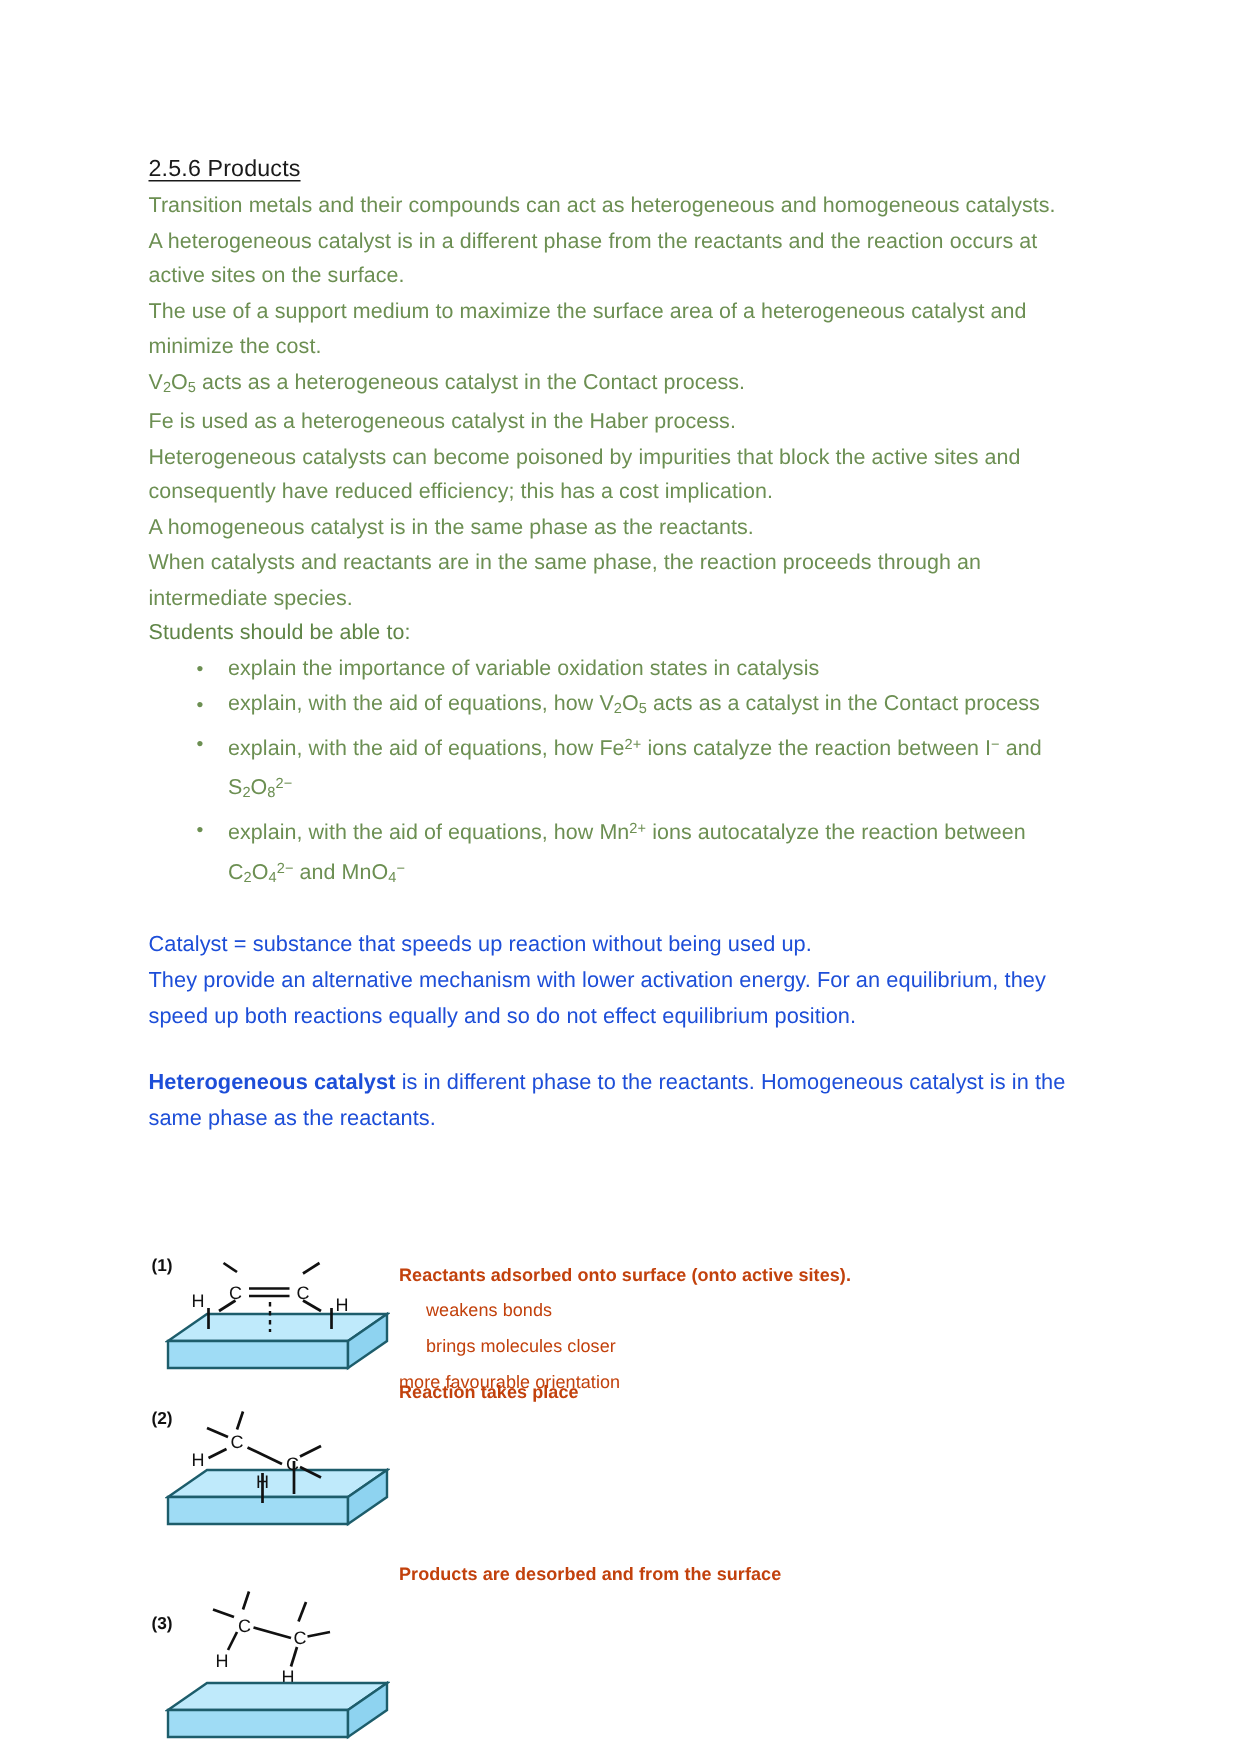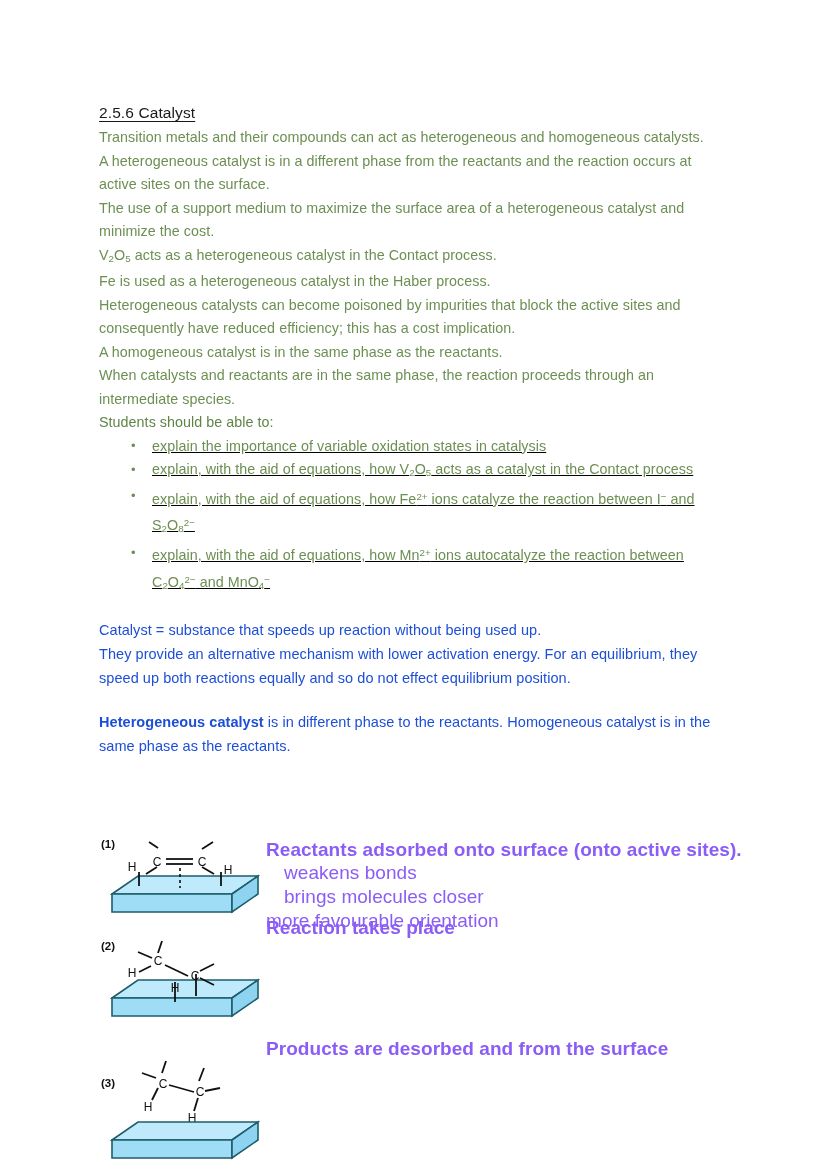--- a/index.html
+++ b/index.html
@@ -43,21 +43,20 @@
     letter-spacing: 0.05px;
   }
   .spec-line.bold {
     font-weight: normal;
     color: #5f8546;
   }
   .spec-list {
     list-style: none;
     margin: 0;
     padding: 0;
-    text-decoration: underline;
   }
   .spec-list li {
     color: #6c8f52;
     font-size: 14.3px;
     line-height: 23.5px;
     position: relative;
     padding-left: 53px;
     letter-spacing: 0.05px;
   }
   .spec-list li::before {
@@ -114,35 +113,35 @@
     position: absolute;
     font-size: 11.5px;
     font-weight: bold;
     color: #111;
   }
   .step-fig {
     position: absolute;
   }
   .step-text {
     position: absolute;
-    font-size: 19px;
+    font-size: 12px;
     line-height: 24px;
-    color: #8b5cf6;
+    color: #c2410c;
     letter-spacing: 0.05px;
     white-space: nowrap;
   }
   .step-text.bold { font-weight: bold; }
 </style>
 </head>
 <body>
 
 <div id="page">
   <div id="content">
 
-    <div class="heading">2.5.6 Catalyst</div>
+    <div class="heading">2.5.6 Products</div>
 
     <p class="spec-line">Transition metals and their compounds can act as heterogeneous and homogeneous catalysts.</p>
     <p class="spec-line">A heterogeneous catalyst is in a different phase from the reactants and the reaction occurs at active sites on the surface.</p>
     <p class="spec-line">The use of a support medium to maximize the surface area of a heterogeneous catalyst and minimize the cost.</p>
 
     <p class="spec-line"><span>V</span><sub>2</sub><span>O</span><sub>5</sub><span> acts as a heterogeneous catalyst in the Contact process.</span></p>
 
     <p class="spec-line">Fe is used as a heterogeneous catalyst in the Haber process.</p>
     <p class="spec-line">Heterogeneous catalysts can become poisoned by impurities that block the active sites and consequently have reduced efficiency; this has a cost implication.</p>
     <p class="spec-line">A homogeneous catalyst is in the same phase as the reactants.</p>

